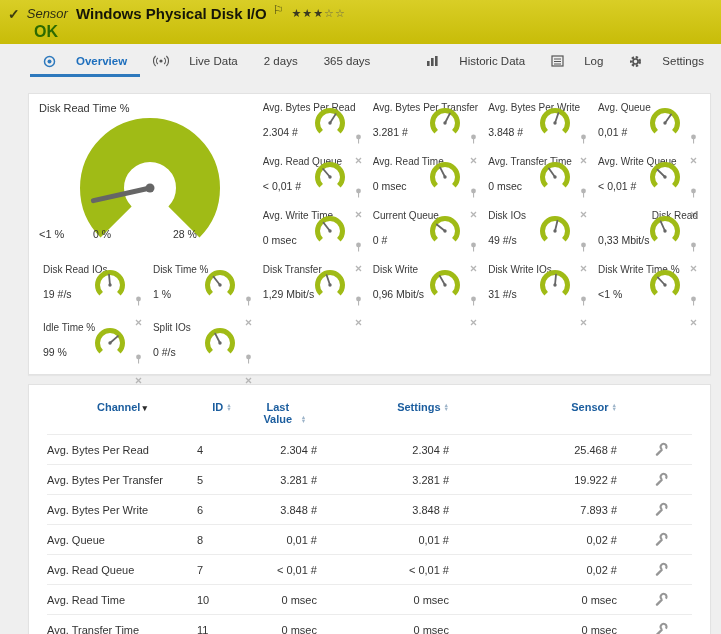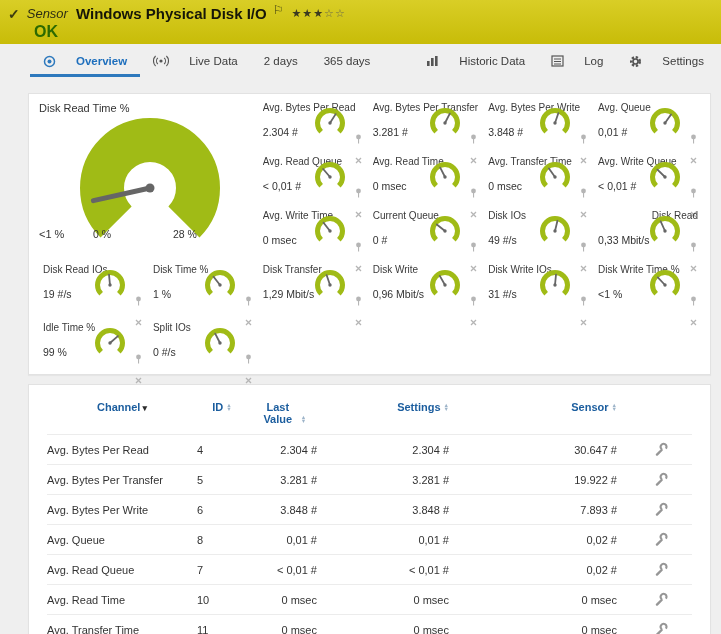--- a/index.html
+++ b/index.html
@@ -572,21 +572,21 @@
               </span></th>
             <th class="ta-r"><span class="hdr-label"></span></th>
           </tr>
         </thead>
       <tbody id="table-body">
           <tr>
             <td>Avg. Bytes Per Read</td>
             <td>4</td>
             <td class="ta-r">2.304 #</td>
             <td class="ta-r">2.304 #</td>
-            <td class="ta-r">30.647 #</td>
+            <td class="ta-r">25.468 #</td>
             <td class="tools"><span class="wrench"><svg width="14" height="14" viewBox="0 0 14 14">
                   <path d="M3 12.6 L7.6 8" stroke="#969696" stroke-width="2.4" stroke-linecap="round"></path>
                   <circle cx="9.6" cy="4.8" r="2.9" fill="none" stroke="#969696" stroke-width="2.1" stroke-dasharray="13.5 4.8" transform="rotate(125 9.6 4.8)"></circle>
                 </svg></span></td>
           </tr>
           <tr>
             <td>Avg. Bytes Per Transfer</td>
             <td>5</td>
             <td class="ta-r">3.281 #</td>
             <td class="ta-r">3.281 #</td>

